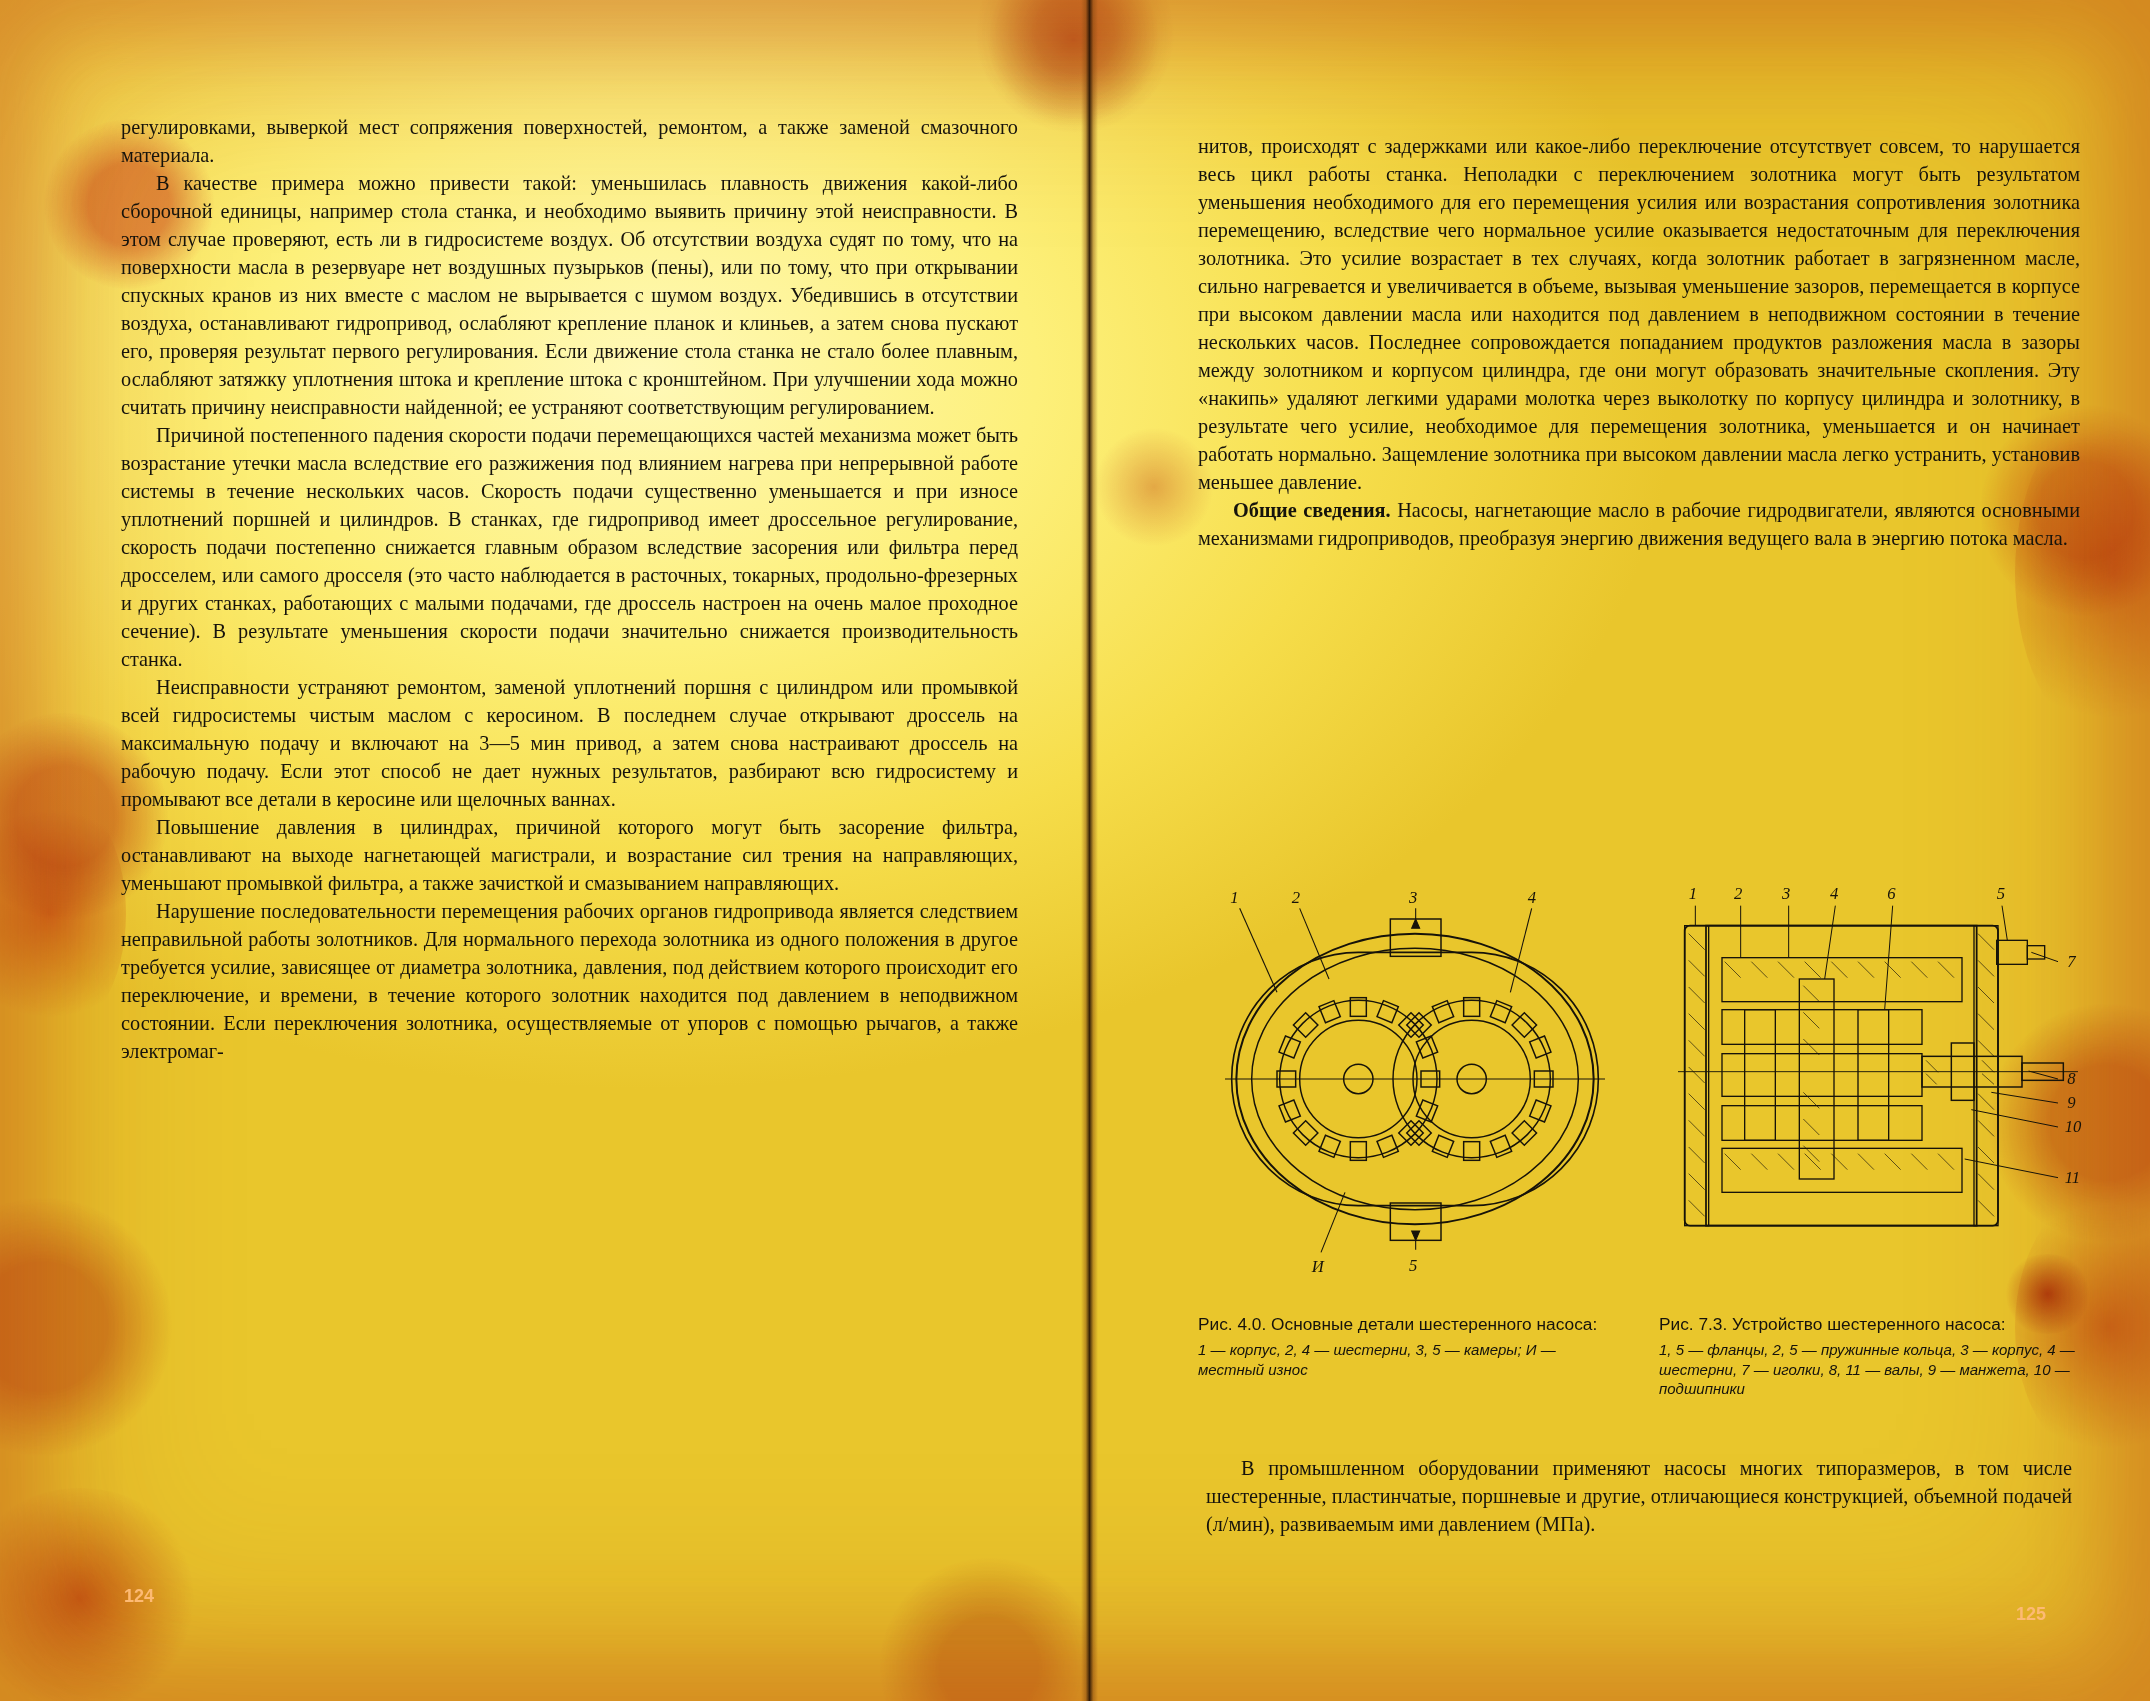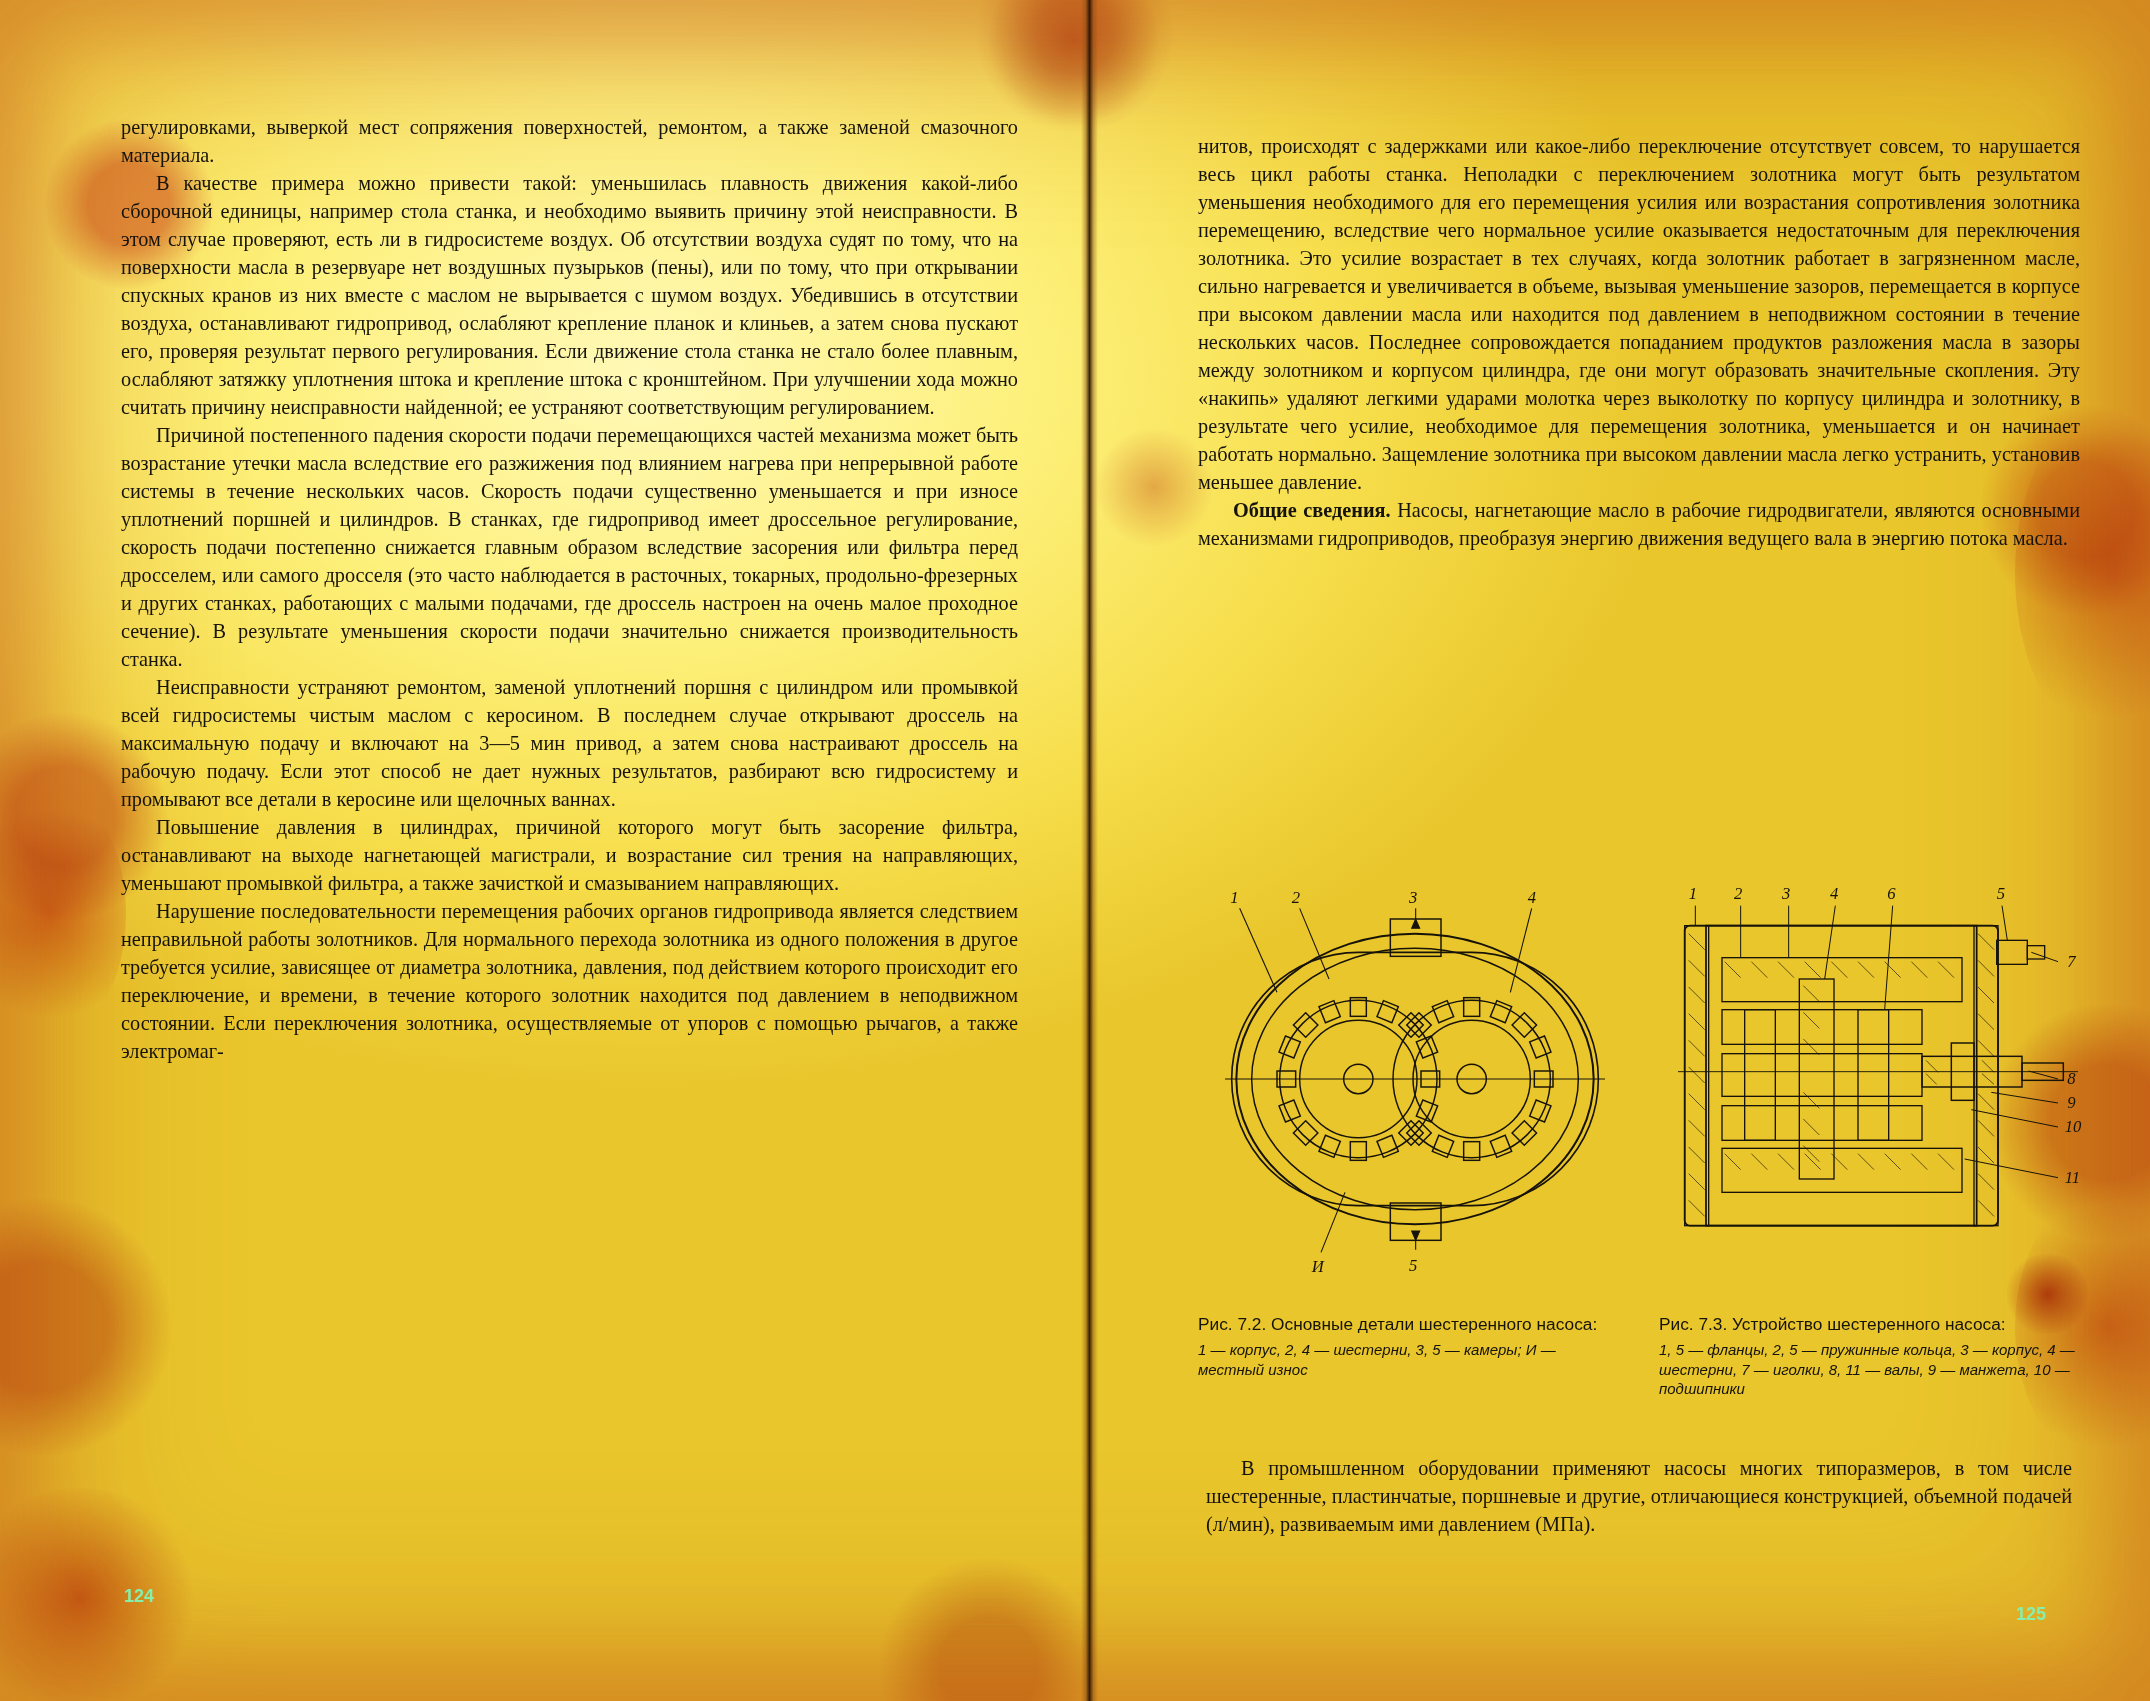--- a/index.html
+++ b/index.html
@@ -157,21 +157,21 @@
     font-family: "Liberation Serif", serif;
   }
   .tail p { margin: 8px; text-indent: 35px; }
 
   
   .folio {
     position: absolute;
     font-family: "Liberation Sans", sans-serif;
     font-weight: bold;
     font-size: 18px;
-    color: #86efac;
+    color: #fdba74;
   }
   .folio-left  { left: 124px;  top: 1586px; }
   .folio-right { left: 918px; top: 1604px; }
 
   
   svg .ln  { stroke: #171309; fill: none; }
   svg .hatch { stroke: #171309; stroke-width: 1.1; }
   svg text {
     font-family: "Liberation Serif", serif;
     font-style: italic;
@@ -408,21 +408,21 @@
         <text x="614" y="132">7</text>
         <text x="614" y="308">8</text>
         <text x="614" y="344">9</text>
         <text x="610" y="380">10</text>
         <text x="610" y="456">11</text>
       </svg>
     </div>
   </div>
 
   <div class="caption cap-a">
-    <p class="cap-title">Рис. 7.2. Основные детали шестеренного насоса:</p>
+    <p class="cap-title">Рис. 4.0. Основные детали шестеренного насоса:</p>
     <p class="cap-body">1 — корпус, 2, 4 — шестерни, 3, 5 — камеры; И — местный износ</p>
   </div>
   <div class="caption cap-b">
     <p class="cap-title">Рис. 7.3. Устройство шестеренного насоса:</p>
     <p class="cap-body">1, 5 — фланцы, 2, 5 — пружинные кольца, 3 — корпус, 4 — шестерни, 7 — иголки, 8, 11 — валы, 9 — манжета, 10 — подшипники</p>
   </div>
 
   <div class="tail">
     <p>В промышленном оборудовании применяют насосы многих типоразмеров, в том числе шестеренные, пластинчатые, поршневые и другие, отличающиеся конструкцией, объемной подачей (л/мин), развиваемым ими давлением (МПа).</p>
   </div>

